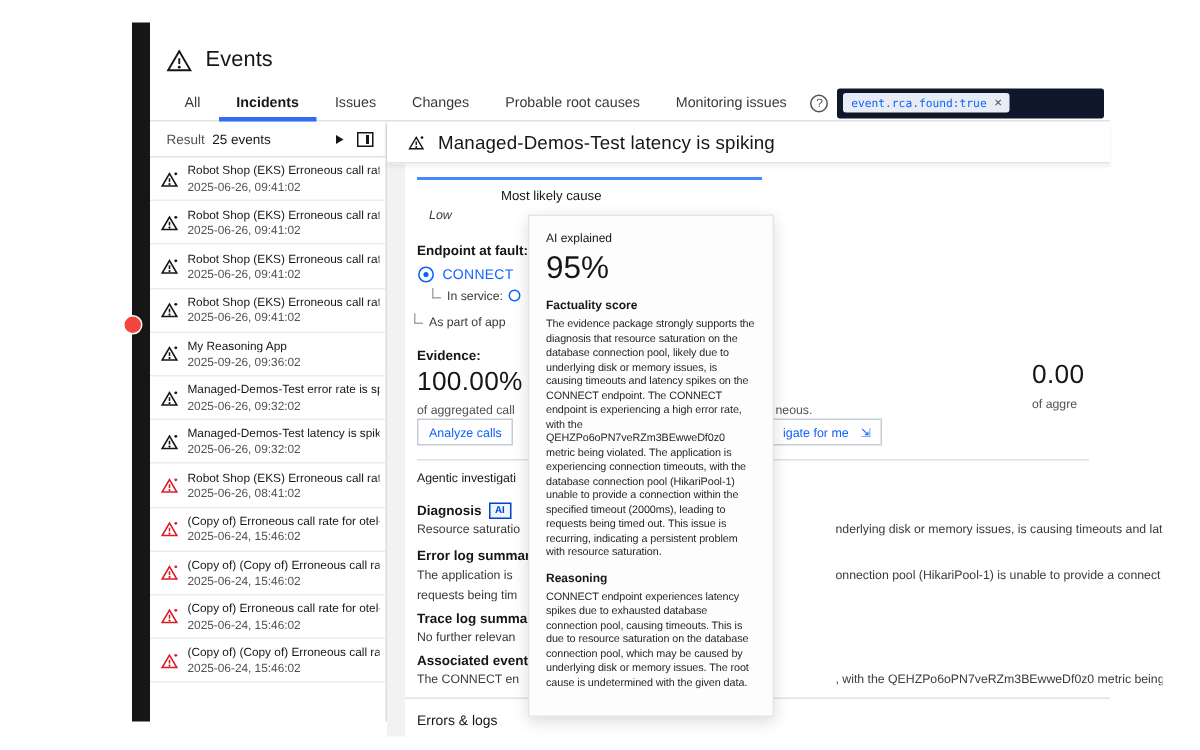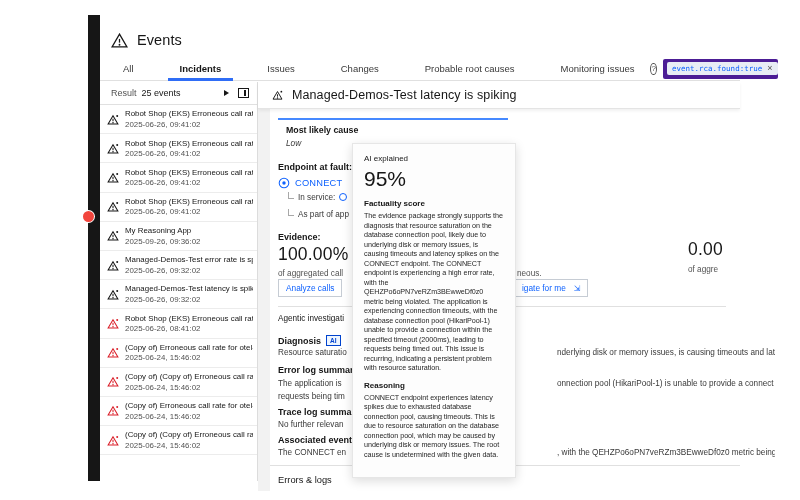--- a/index.html
+++ b/index.html
@@ -16,21 +16,21 @@
   .app-header h1 { font-size:14.5px; font-weight:400; letter-spacing:.1px; }
 
   
   .tab-bar { position:absolute; left:12px; top:42px; right:0; height:24px; display:flex; align-items:center;
     padding-left:11px; border-bottom:1px solid #e0e0e0; }
   .tab { border:none; background:transparent; font-family:inherit; font-size:9.5px; color:#393939;
     padding:0 12px; height:24px; cursor:pointer; white-space:nowrap; }
   .tab.selected { font-weight:bold; color:#161616; box-shadow:inset 0 -3px 0 #2f6df6; }
   .help-icon { width:12px; height:12px; border:1px solid #525252; border-radius:50%; color:#525252;
     font-size:8px; display:inline-flex; align-items:center; justify-content:center; margin:0 6px 0 4px; }
-  .filter-zone { flex:1; height:20px; background:#4c1d95; border-radius:2px; display:flex; align-items:center;
+  .filter-zone { flex:1; height:20px; background:#0f172a; border-radius:2px; display:flex; align-items:center;
     padding-left:4px; margin-right:4px; }
   .filter-chip { display:inline-flex; align-items:center; background:#e8edf5; border-radius:2px;
     padding:2px 5px; gap:5px; }
   .filter-chip .chip-text { font-family:"DejaVu Sans Mono", monospace; font-size:7.5px; color:#0f62fe; }
   .filter-chip .chip-close { font-size:9px; color:#525252; line-height:1; cursor:pointer; }
 
   
   .list-panel { position:absolute; left:12px; top:67px; width:158px; bottom:10px; background:#fff;
     border-right:1px solid #dcdcdc; }
   .list-header { height:23px; display:flex; align-items:center; padding:0 8px 0 11px; border-bottom:1px solid #e0e0e0; }
@@ -53,21 +53,21 @@
   .detail-header { height:27px; display:flex; align-items:center; padding-left:14px; border-bottom:1px solid #e4e4e4;
     box-shadow:0 2px 3px rgba(0,0,0,.06); background:#fff; position:relative; z-index:2; }
   .detail-header .tri { width:11px; height:10px; margin-right:9px; color:#161616; }
   .detail-title { font-size:12.5px; font-weight:500; letter-spacing:.1px; }
   .gutter { position:absolute; left:0; top:27px; width:12px; bottom:0; background:#f2f2f2; }
   .detail-body { position:absolute; left:12px; top:27px; right:0; bottom:0; background:#fff; }
 
   .abs { position:absolute; }
   .cause-card { left:8px; top:9px; width:230px; height:38px; background:#fff; border-top:2px solid #4589ff;
     padding:5px 8px; }
-  .cause-card .c-label { font-size:8.8px; font-weight:bold; }
+  .cause-card .c-label { font-size:8.8px; font-weight:normal;margin-left:48px; }
   .cause-card .c-value { font-size:8.3px; color:#393939; margin-top:3px;font-style:italic; }
   .sec-label { font-size:9px; font-weight:bold; color:#161616; }
   .link-row { left:8px; top:68px; display:flex; align-items:center; gap:5px; cursor:pointer; }
   .endpoint-icon { width:12px; height:12px; }
   .link-text { font-size:9.3px; color:#0f62fe; font-weight:500; letter-spacing:.2px; }
   .tree-row { display:flex; align-items:center; gap:4px; }
   .tree-elbow { width:6px; height:7px; border-left:1px solid #a8a8a8; border-bottom:1px solid #a8a8a8; margin-bottom:3px; }
   .tree-label { font-size:8.2px; color:#393939; }
   .mini-circle { width:8px; height:8px; border:1.3px solid #0f62fe; border-radius:50%; }
   .big-num { font-size:17.5px; font-weight:400; color:#161616; letter-spacing:.2px; }
@@ -104,21 +104,21 @@
       <svg class="warn-svg" viewBox="0 0 16 14">
           <path d="M8 1 L15 13 H1 Z" fill="none" stroke="#161616" stroke-width="1.2"></path>
           <line x1="8" y1="5.5" x2="8" y2="9" stroke="#161616" stroke-width="1.2"></line>
           <circle cx="8" cy="11" r=".9" fill="#161616"></circle>
         </svg>
     </span>
     <h1>Events</h1>
   </div>
 
   <div class="tab-bar">
-    <span id="tabs-mount" style="display:flex;gap:22px;">
+    <span id="tabs-mount" style="display:flex;">
         <button class="tab">All</button>
         <button class="tab selected">Incidents</button>
         <button class="tab">Issues</button>
         <button class="tab">Changes</button>
         <button class="tab">Probable root causes</button>
         <button class="tab">Monitoring issues</button>
       </span>
     <span class="help-icon">?</span>
     <div class="filter-zone">
       <span class="filter-chip">
@@ -336,21 +336,21 @@
             <circle cx="7" cy="7" r="5.6" fill="none" stroke="#0f62fe" stroke-width="1.2"></circle>
             <circle cx="7" cy="7" r="2" fill="#0f62fe"></circle>
           </svg>
         <span class="link-text">CONNECT</span>
       </div>
       <div class="abs tree-row" style="left:18px;top:83px;">
         <span class="tree-elbow"></span>
         <span class="tree-label">In service:</span>
         <span class="mini-circle"></span>
       </div>
-      <div class="abs tree-row" style="left:18px;top:100px;">
+      <div class="abs tree-row" style="left:6px;top:100px;">
         <span class="tree-elbow"></span>
         <span class="tree-label">As part of app</span>
       </div>
 
       <div class="abs sec-label" style="left:8px;top:123px;">Evidence:</div>
       <div class="abs big-num" style="left:8px;top:135px;">100.00%</div>
       <div class="abs caption" style="left:8px;top:160px;">of aggregated call</div>
       <div class="abs caption" style="left:247px;top:160px;">neous.</div>
       <button class="abs btn" style="left:8px;top:170px;">Analyze calls</button>
       <button class="abs btn" style="left:244px;top:170px;width:74px;justify-content:space-between;">

